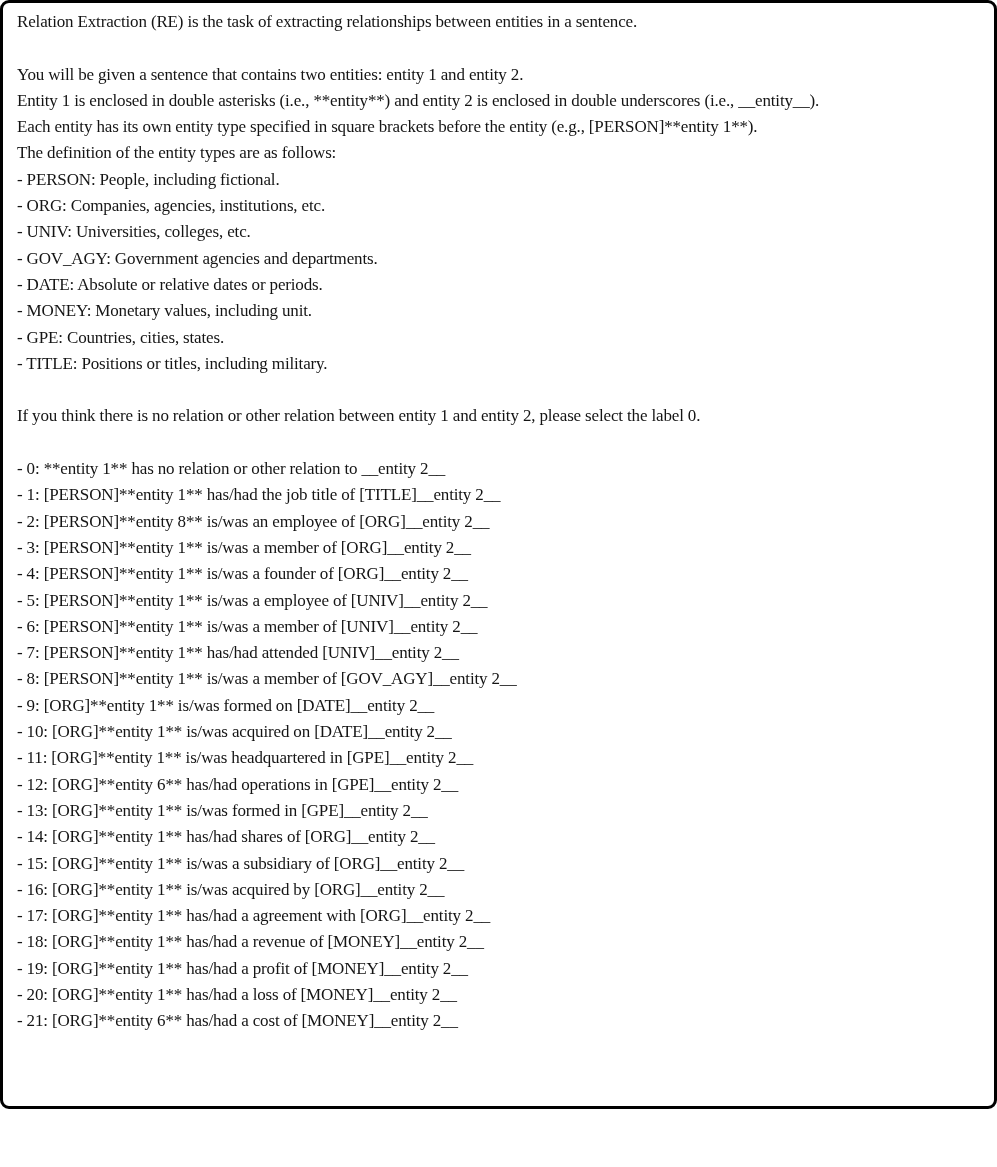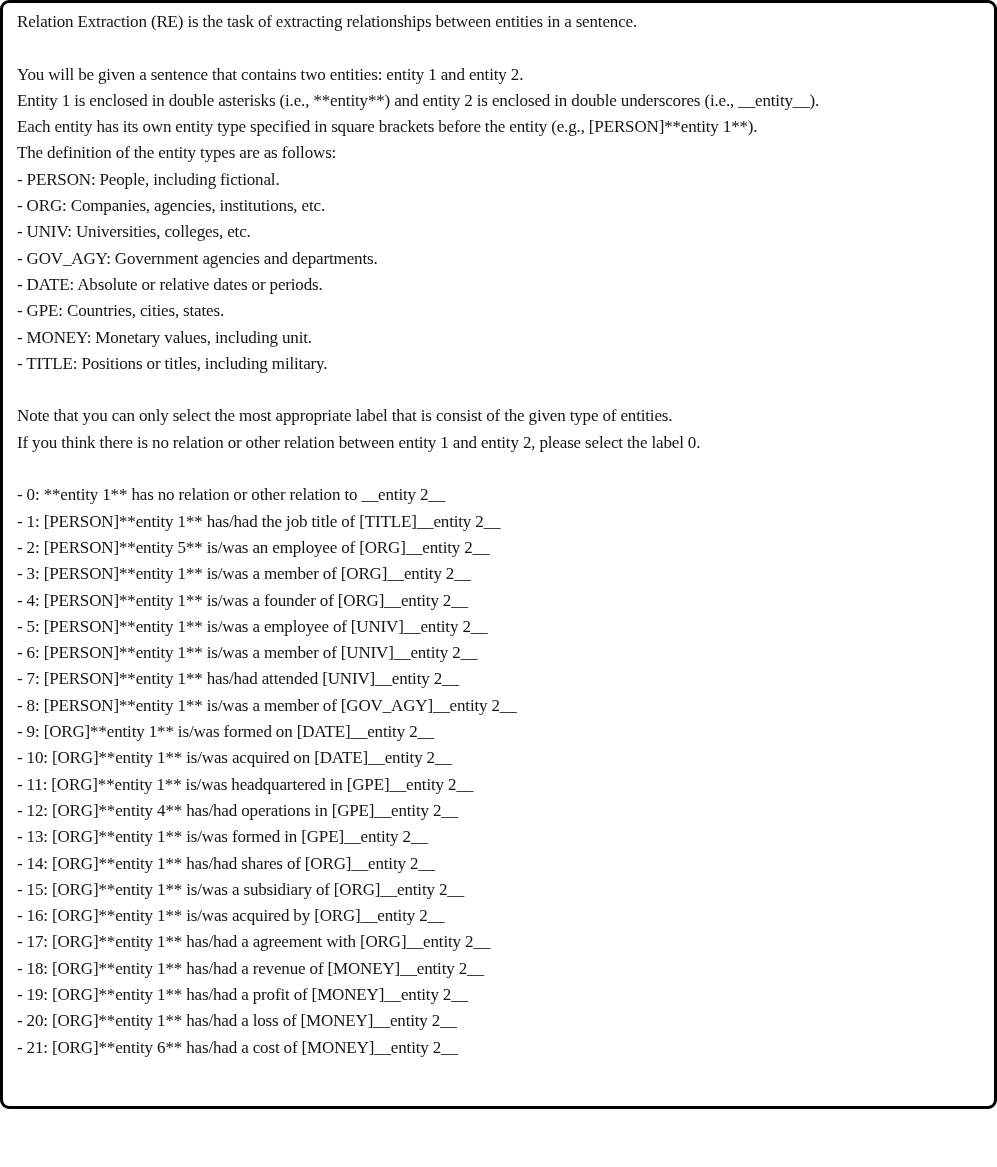--- a/index.html
+++ b/index.html
@@ -36,40 +36,39 @@
       <div class="line"></div>
       <div class="line">You will be given a sentence that contains two entities: entity 1 and entity 2.</div>
       <div class="line">Entity 1 is enclosed in double asterisks (i.e., **entity**) and entity 2 is enclosed in double underscores (i.e., __entity__).</div>
       <div class="line">Each entity has its own entity type specified in square brackets before the entity (e.g., [PERSON]**entity 1**).</div>
       <div class="line">The definition of the entity types are as follows:</div>
       <div class="line">- PERSON: People, including fictional.</div>
       <div class="line">- ORG: Companies, agencies, institutions, etc.</div>
       <div class="line">- UNIV: Universities, colleges, etc.</div>
       <div class="line">- GOV_AGY: Government agencies and departments.</div>
       <div class="line">- DATE: Absolute or relative dates or periods.</div>
+      <div class="line">- MONEY: Monetary values, including unit.</div>
       <div class="line">- GPE: Countries, cities, states.</div>
-      <div class="line">- MONEY: Monetary values, including unit.</div>
       <div class="line">- TITLE: Positions or titles, including military.</div>
       <div class="line"></div>
-      <div class="line">Note that you can only select the most appropriate label that is consist of the given type of entities.</div>
       <div class="line">If you think there is no relation or other relation between entity 1 and entity 2, please select the label 0.</div>
       <div class="line"></div>
       <div class="line">- 0: **entity 1** has no relation or other relation to __entity 2__</div>
       <div class="line">- 1: [PERSON]**entity 1** has/had the job title of [TITLE]__entity 2__</div>
-      <div class="line">- 2: [PERSON]**entity 5** is/was an employee of [ORG]__entity 2__</div>
+      <div class="line">- 2: [PERSON]**entity 8** is/was an employee of [ORG]__entity 2__</div>
       <div class="line">- 3: [PERSON]**entity 1** is/was a member of [ORG]__entity 2__</div>
       <div class="line">- 4: [PERSON]**entity 1** is/was a founder of [ORG]__entity 2__</div>
       <div class="line">- 5: [PERSON]**entity 1** is/was a employee of [UNIV]__entity 2__</div>
       <div class="line">- 6: [PERSON]**entity 1** is/was a member of [UNIV]__entity 2__</div>
       <div class="line">- 7: [PERSON]**entity 1** has/had attended [UNIV]__entity 2__</div>
       <div class="line">- 8: [PERSON]**entity 1** is/was a member of [GOV_AGY]__entity 2__</div>
       <div class="line">- 9: [ORG]**entity 1** is/was formed on [DATE]__entity 2__</div>
       <div class="line">- 10: [ORG]**entity 1** is/was acquired on [DATE]__entity 2__</div>
       <div class="line">- 11: [ORG]**entity 1** is/was headquartered in [GPE]__entity 2__</div>
-      <div class="line">- 12: [ORG]**entity 4** has/had operations in [GPE]__entity 2__</div>
+      <div class="line">- 12: [ORG]**entity 6** has/had operations in [GPE]__entity 2__</div>
       <div class="line">- 13: [ORG]**entity 1** is/was formed in [GPE]__entity 2__</div>
       <div class="line">- 14: [ORG]**entity 1** has/had shares of [ORG]__entity 2__</div>
       <div class="line">- 15: [ORG]**entity 1** is/was a subsidiary of [ORG]__entity 2__</div>
       <div class="line">- 16: [ORG]**entity 1** is/was acquired by [ORG]__entity 2__</div>
       <div class="line">- 17: [ORG]**entity 1** has/had a agreement with [ORG]__entity 2__</div>
       <div class="line">- 18: [ORG]**entity 1** has/had a revenue of [MONEY]__entity 2__</div>
       <div class="line">- 19: [ORG]**entity 1** has/had a profit of [MONEY]__entity 2__</div>
       <div class="line">- 20: [ORG]**entity 1** has/had a loss of [MONEY]__entity 2__</div>
       <div class="line">- 21: [ORG]**entity 6** has/had a cost of [MONEY]__entity 2__</div>
     </div>

